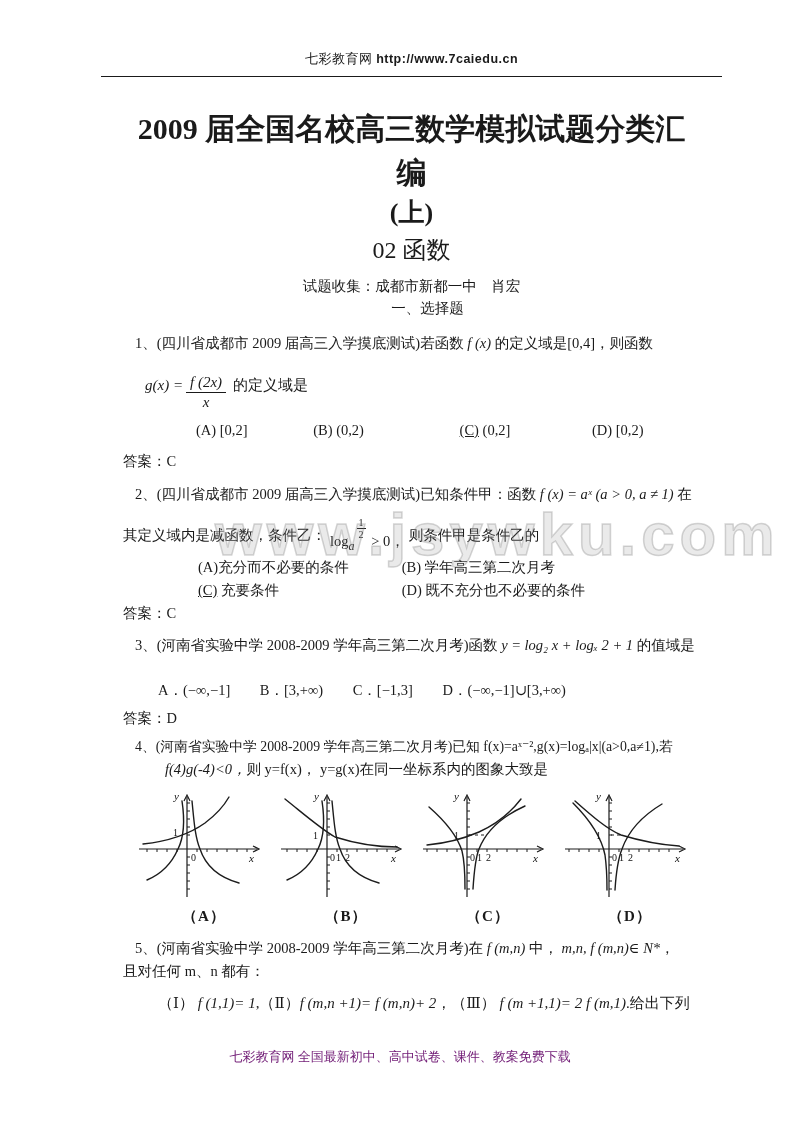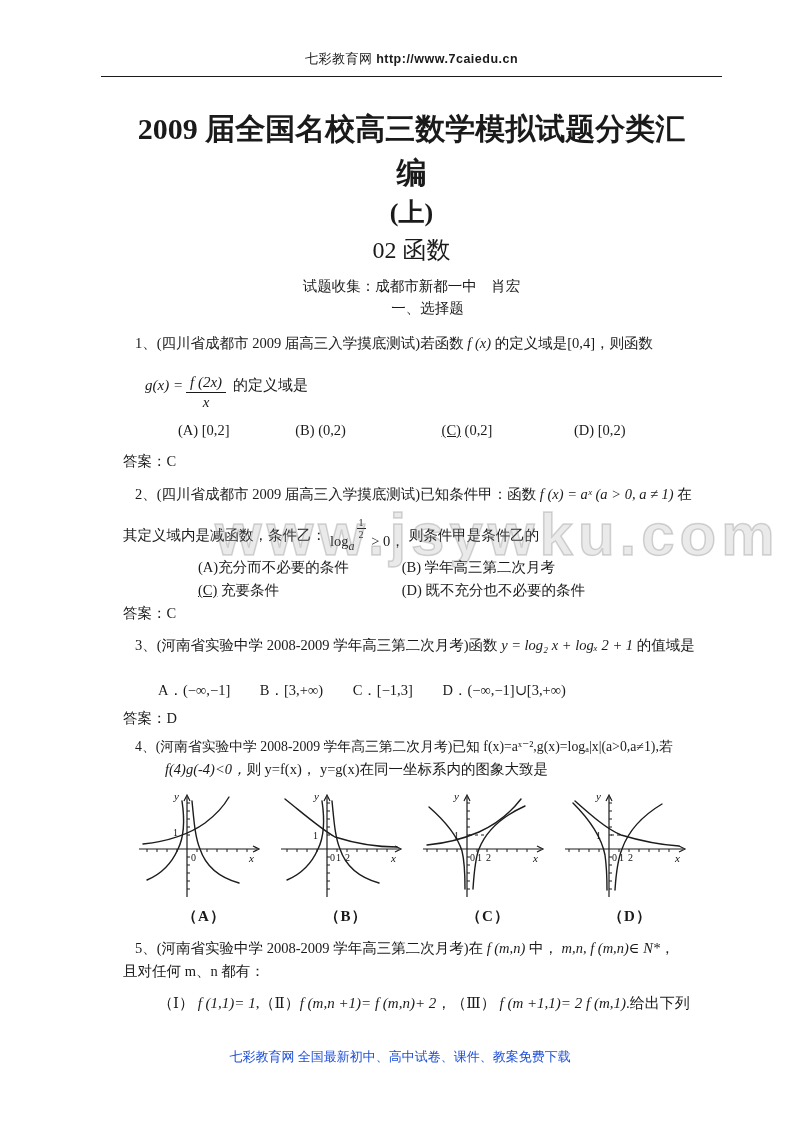--- a/index.html
+++ b/index.html
@@ -19,21 +19,21 @@
   .chapter { text-align:center; font-size:24px; line-height:34px; margin-top:2px; }
   .collector { text-align:center; font-size:14.5px; line-height:22px; margin-top:8px; }
   .section { text-align:center; font-size:14.5px; line-height:22px;margin-left:32px; }
   .content { padding:0 70px 0 100px; }
   p.q { font-size:14.5px; line-height:23px; }
   .mi { font-style:italic; font-family:"Liberation Serif","DejaVu Serif",serif; }
   .stem { margin-top:13px; text-indent:12px; }
   .ans { margin-top:8px; }
   .opts1 { margin-top:10px; padding-left:55px; font-size:15px; }
   .opts1 .opt { display:inline-block; }
-  .o1 { margin-right:62px; } .o2 { margin-right:92px; } .o3 { margin-right:78px; }
+  .o1 { margin-right:62px;margin-left:18px; } .o2 { margin-right:92px; } .o3 { margin-right:78px; }
   .u { text-decoration:underline; }
   .frac { display:inline-block; vertical-align:middle; text-align:center; padding:0 3px;margin-top:14px; }
   .frac .num { display:block; border-bottom:1px solid #1a1a1a; padding:0 4px 1px 4px; }
   .frac .den { display:block; padding-top:1px; }
   .formula-line { margin-top:6px; padding-left:22px; font-size:15px; height:48px; display:flex; align-items:center; }
   .q2line2 { margin-top:8px; display:flex; align-items:center; height:42px; font-size:14.5px; }
   .supfrac { display:inline-block; vertical-align:8px; font-size:10px; text-align:center; margin:0 2px; }
   .supfrac .num { display:block; border-bottom:1px solid #1a1a1a; padding:0 2px; }
   .supfrac .den { display:block; }
   .optrow2 { padding-left:75px; font-size:14.5px; line-height:23px; }
@@ -43,21 +43,21 @@
   .graphs { margin-top:6px; padding-left:12px; display:flex; justify-content:space-between; width:576px; }
   .gpanel { width:138px; text-align:center; }
   .gpanel svg { display:block; }
   .gcap { font-size:15px; font-weight:bold; letter-spacing:1px; margin-top:2px; }
   .watermark {
     position:absolute; left:215px; top:500px; font-size:60px; letter-spacing:5px;
     font-family:"Liberation Sans","DejaVu Sans",sans-serif; font-weight:bold;
     color:rgba(140,140,140,0.18); -webkit-text-stroke:1.5px rgba(120,120,120,0.30);
     pointer-events:none; white-space:nowrap;
   }
-  .footer { position:absolute; top:1048px; left:0; width:100%; text-align:center; font-size:13px; color:#1d4ed8; }
+  .footer { position:absolute; top:1048px; left:0; width:100%; text-align:center; font-size:13px; color:#701a75; }
   .curve { fill:none; stroke:#1c1c1c; stroke-width:1.4; stroke-linecap:round; }
   .axis  { fill:none; stroke:#1c1c1c; stroke-width:1.2; }
   .tick  { fill:none; stroke:#1c1c1c; stroke-width:1; }
   .dash  { fill:none; stroke:#1c1c1c; stroke-width:1; stroke-dasharray:3 3; }
   .glabel { font-family:"Liberation Serif","DejaVu Serif",serif; font-size:10px; fill:#111; }
   .gletter { font-family:"Liberation Serif","DejaVu Serif",serif; font-size:11px; font-style:italic; fill:#111; }
 </style>
 </head>
 <body>
 

